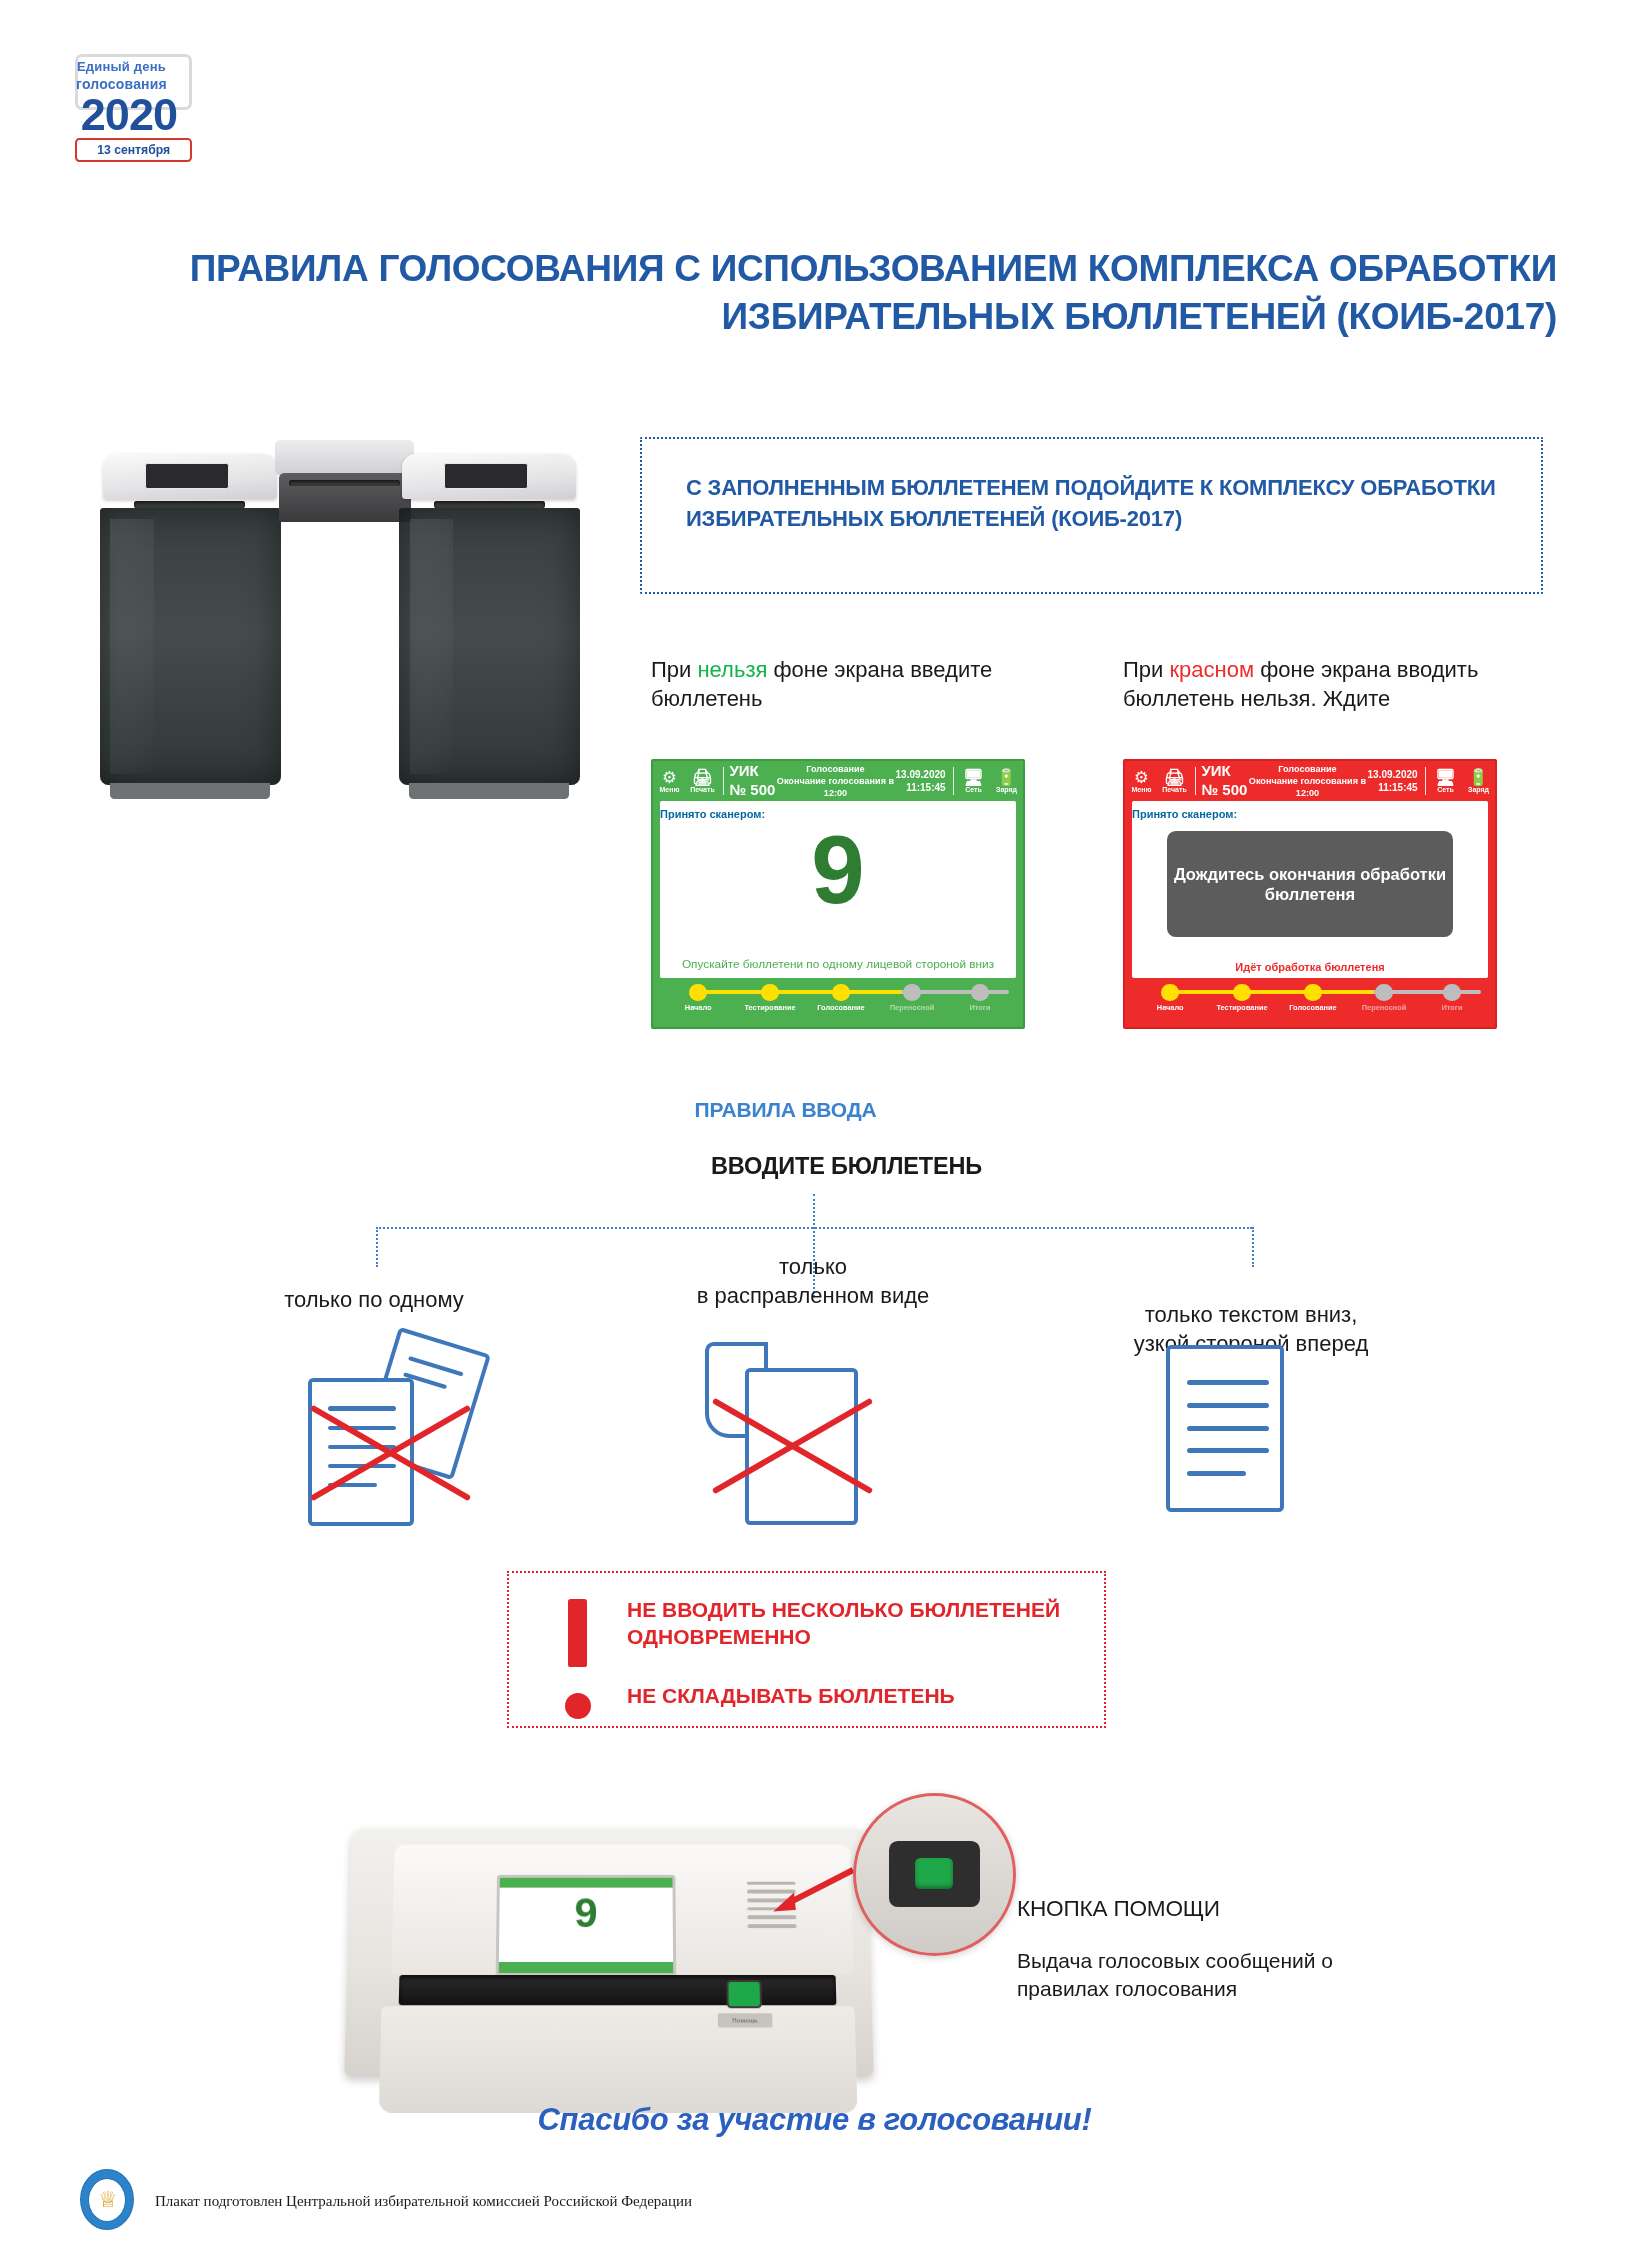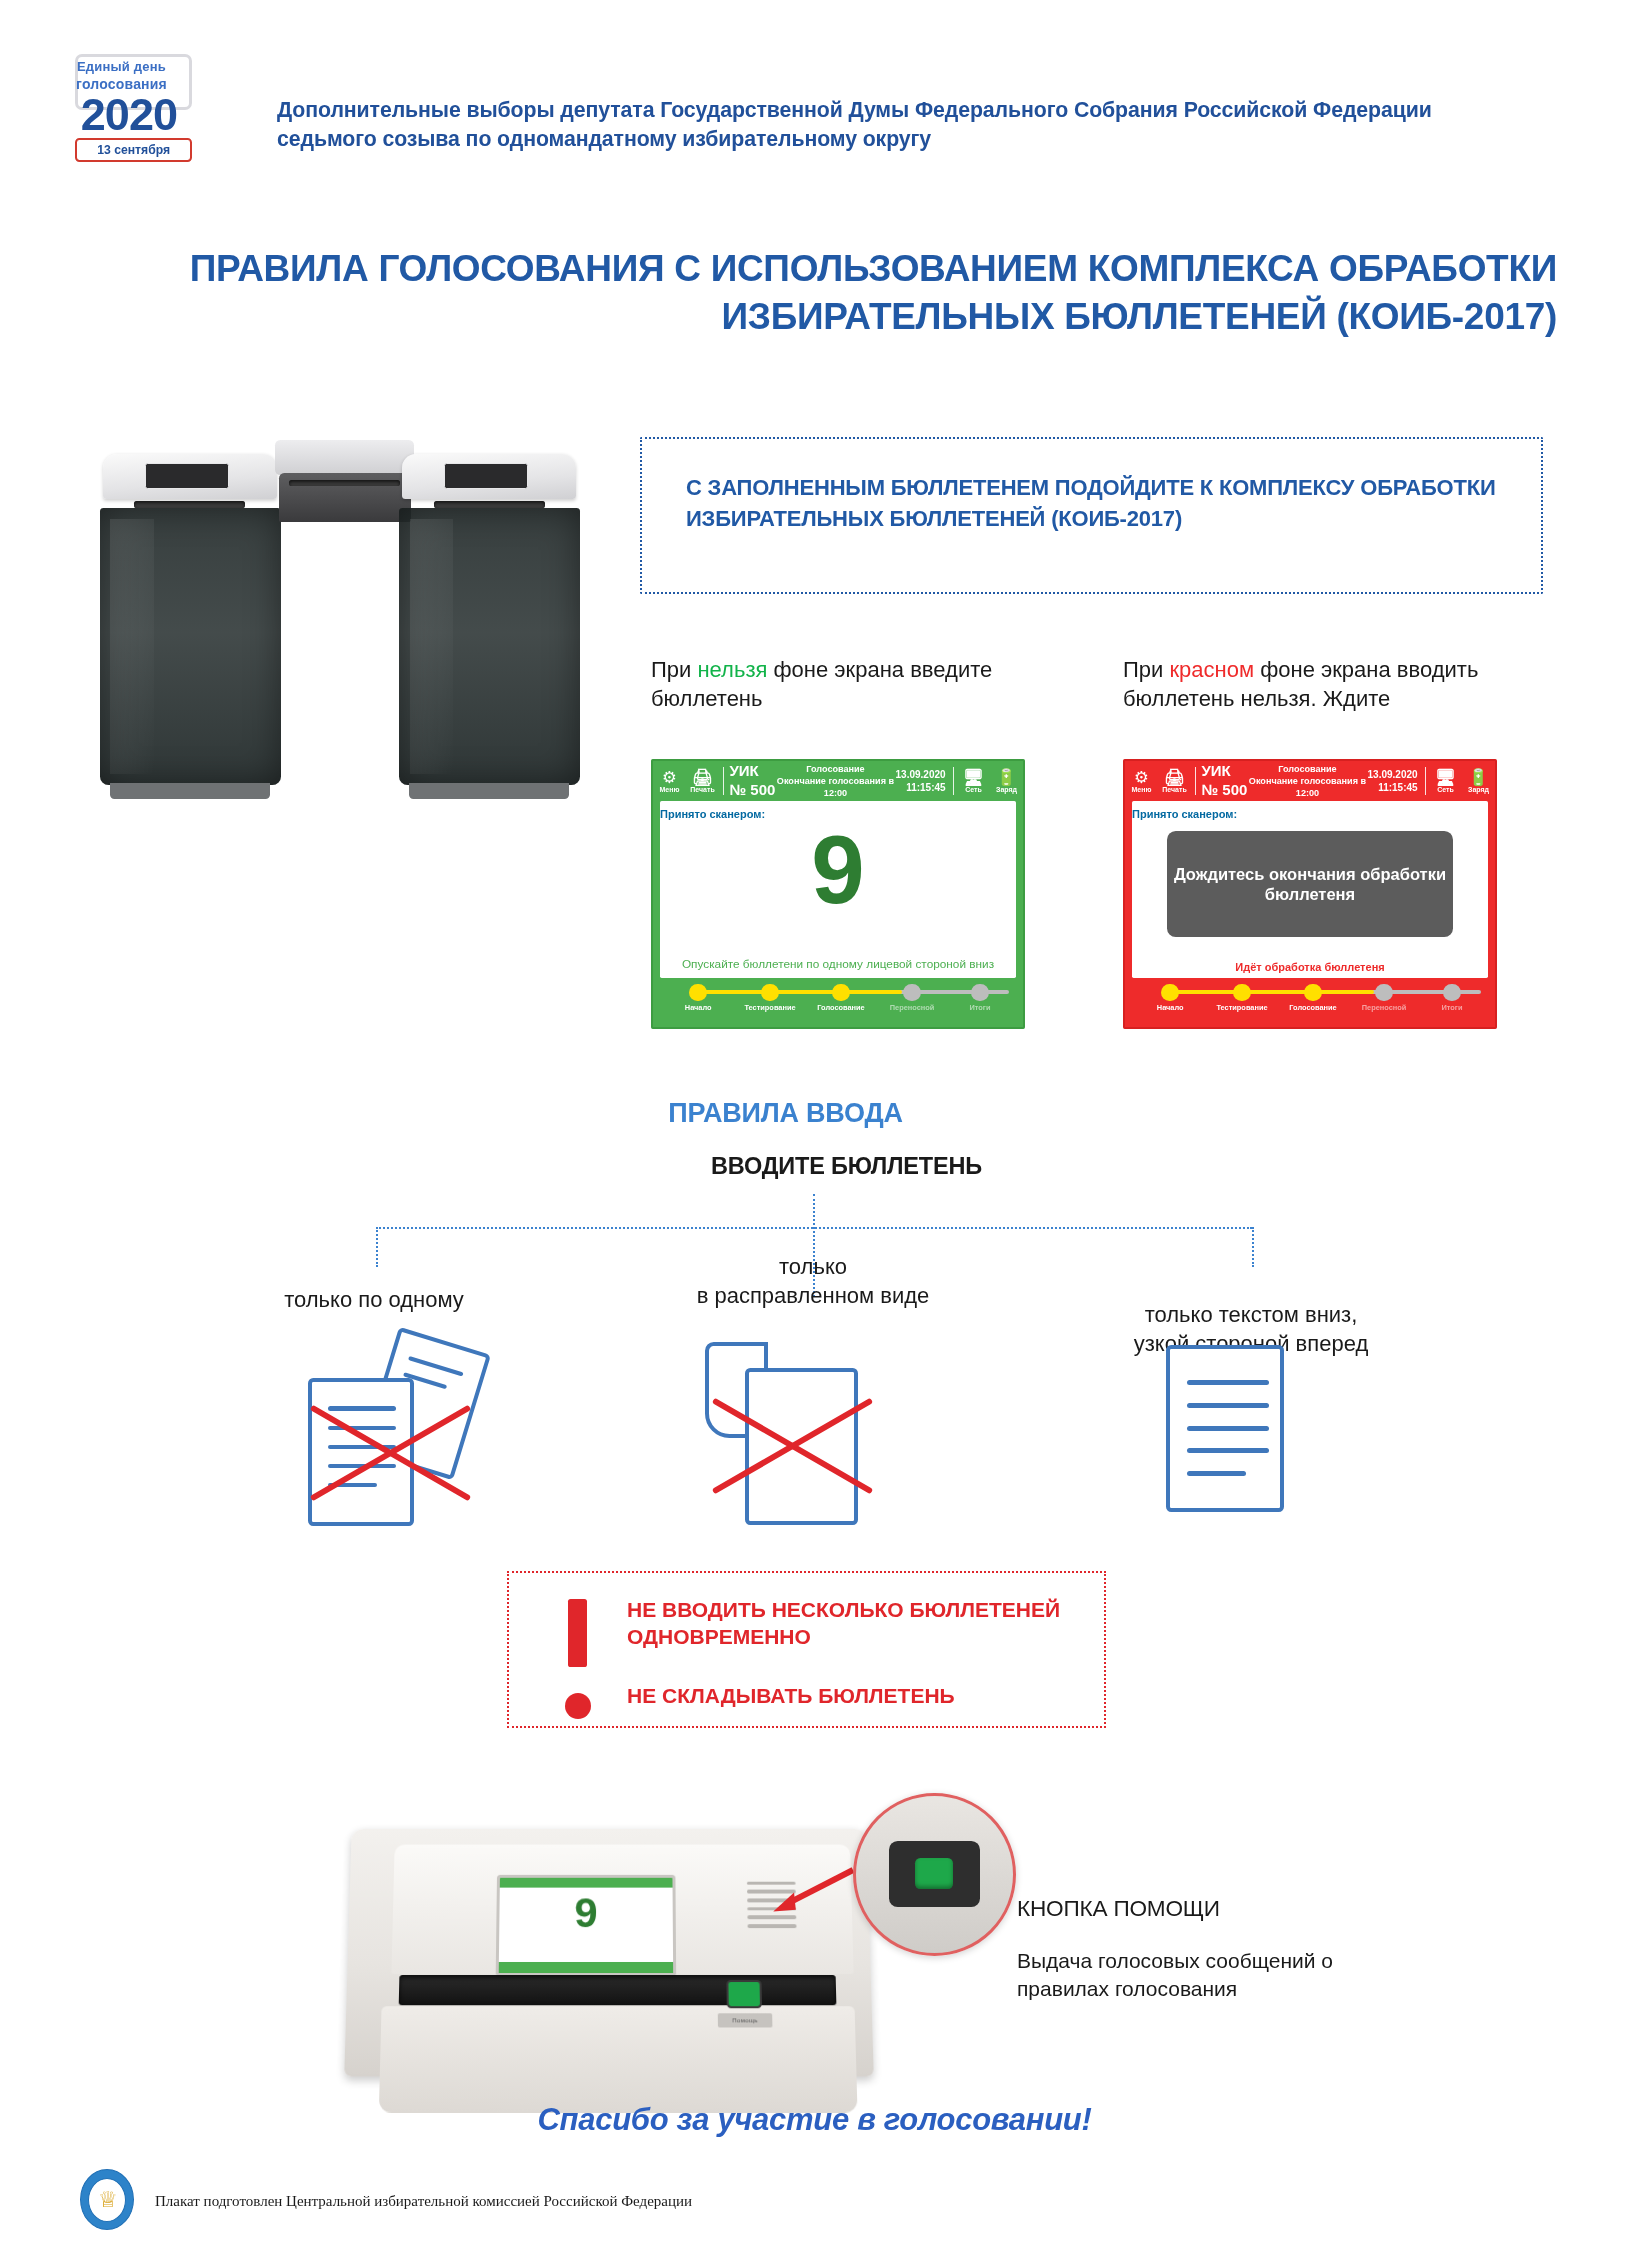--- a/index.html
+++ b/index.html
@@ -167,21 +167,21 @@
   .steps-line-done{position:absolute;left:40px;width:209px;top:7.8px;height:4.4px;background:#ffe000;border-radius:2.6px;}
   .step{position:absolute;top:0;width:80px;text-align:center;}
   .step-dot{width:17.4px;height:17.4px;border-radius:50%;background:#bdbdbd;margin:1.7px auto 2.6px;}
   .step.done .step-dot{background:#ffe000;}
   .step-lbl{font-size:7.4px;font-weight:bold;color:rgba(255,255,255,.55);}
   .step.done .step-lbl{color:#fff;}
 
   
   .rules-title{
     position:absolute;left:0;top:1098px;width:1571px;text-align:center;
-    font-size:27px;font-weight:bold;color:#3b82cf;letter-spacing:-0.2px;
+    font-size:21px;font-weight:bold;color:#3b82cf;letter-spacing:-0.2px;
   }
   .rules-sub{
     position:absolute;left:0;top:1153px;width:1629px;text-align:center;
     font-size:23.5px;font-weight:bold;color:#1a1a1a;letter-spacing:-0.2px;margin-left:32px;
   }
   .conn-v-top{
     position:absolute;left:813px;top:1194px;width:0;height:35px;
     border-left:2.6px dotted #3b82cf;
   }
   .conn-h{
@@ -346,21 +346,20 @@
   <div class="header">
 
     <div class="logo">
       <div class="logo-box"></div>
       <div class="logo-l1">Единый день</div>
       <div class="logo-l2">голосования</div>
       <div class="logo-year">2020</div>
       <div class="logo-date">13 сентября</div>
     </div>
 
-    <div class="header-text">Дополнительные выборы депутата Государственной Думы Федерального Собрания Российской Федерации седьмого созыва по одномандатному избирательному округу</div>
   </div>
 
   <div class="title">ПРАВИЛА ГОЛОСОВАНИЯ С ИСПОЛЬЗОВАНИЕМ КОМПЛЕКСА ОБРАБОТКИ ИЗБИРАТЕЛЬНЫХ БЮЛЛЕТЕНЕЙ (КОИБ-2017)</div>
 
   <div class="koib-photo">
 
     <div class="urn-top" style="left:7px;top:19px;width:174px;height:45px;"></div>
     <div class="screen-chip" style="left:49px;top:28px;width:82px;height:24.4px;"></div>
     <div class="urn-slot" style="left:38px;top:66px;width:111px;height:7px;"></div>
     <div class="urn-body" style="left:3.5px;top:73px;width:181px;height:277px;"></div>

